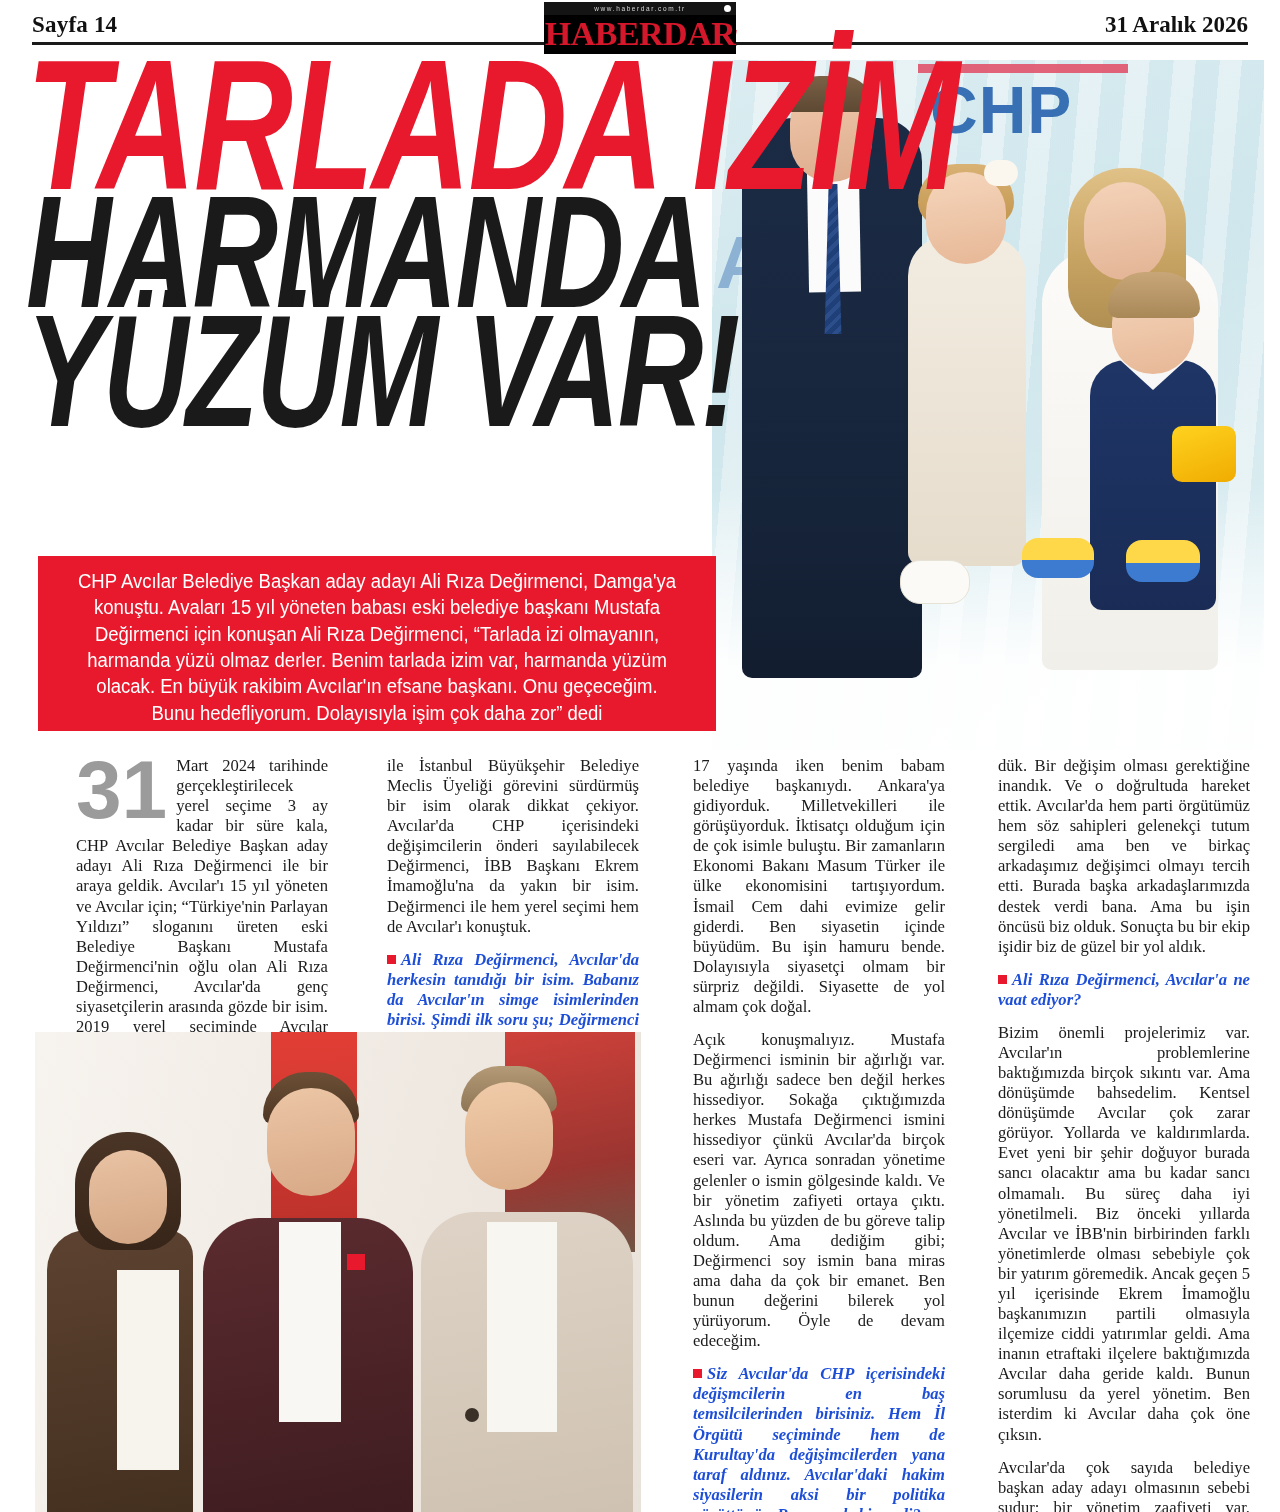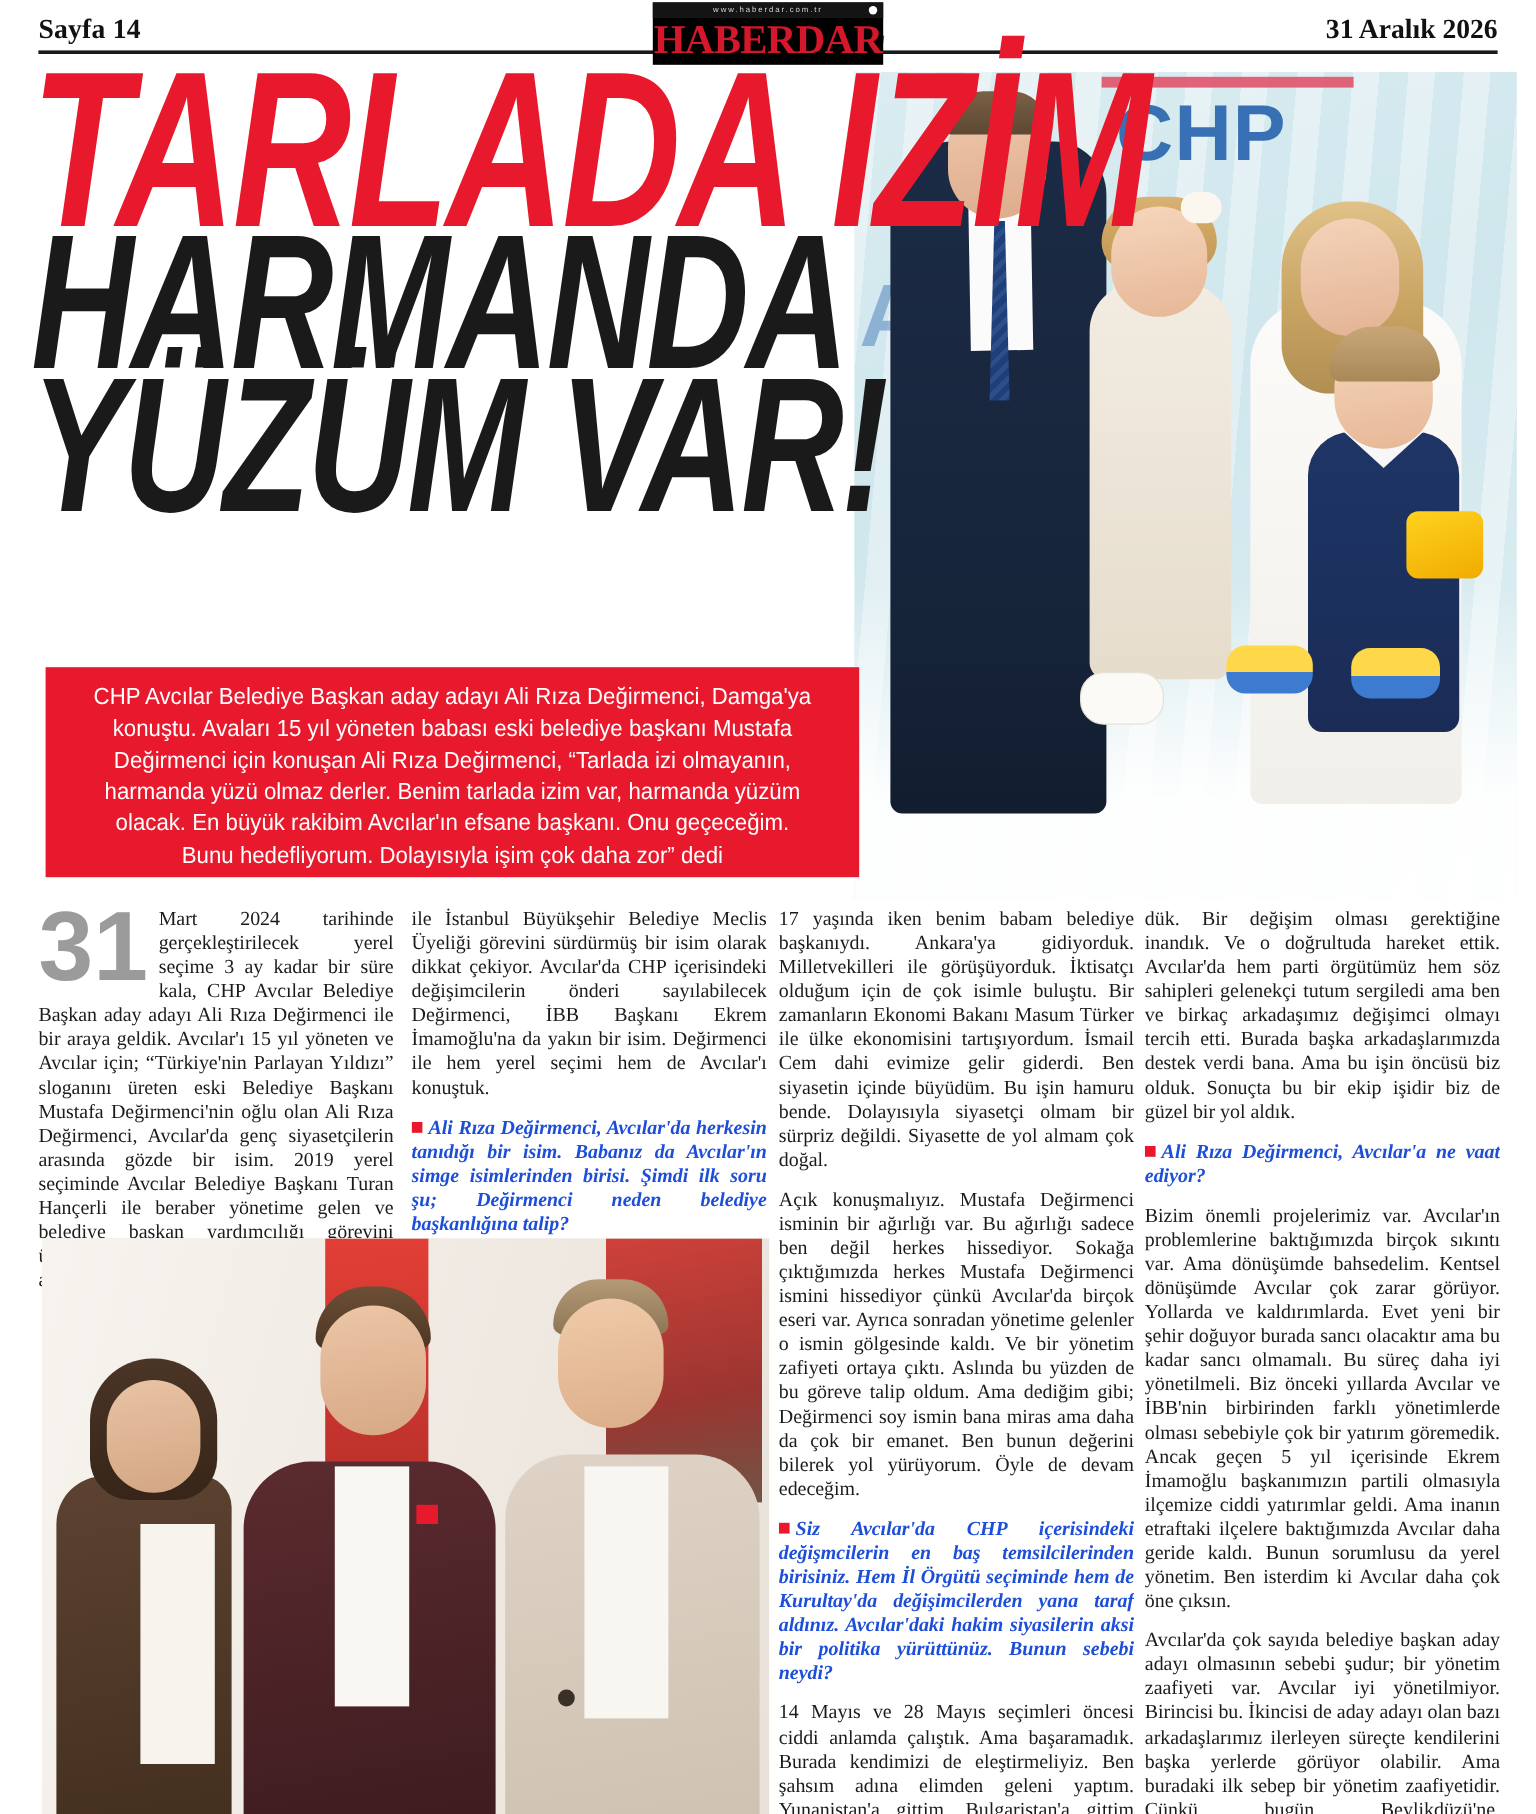--- a/index.html
+++ b/index.html
@@ -207,21 +207,21 @@
   .col {
     position: absolute; top: 0; width: 296px; height: 756px;
     font-size: 16.6px; line-height: 1.21; color: #1b1b1b;
     text-align: justify; overflow: hidden;
     font-family: "Liberation Serif", serif;
   }
   .c1 { left: 0; }
   .c2 { left: 311px; }
   .c3 { left: 617px; }
   .c4 { left: 922px; }
-  .col p { margin-bottom: 0; }
+  .col p { margin-bottom: 0; margin-left: 44px; }
   .col p + p { margin-top: 13px; }
 
   .dropcap {
     float: left; font-family: "Liberation Sans", sans-serif;
     font-weight: bold; font-size: 82px; line-height: .78;
     color: #9b9b9b; margin: 2px 9px 0 0;
   }
   .q {
     font-weight: bold; font-style: italic; color: #1d4ed8;
     display: block;

